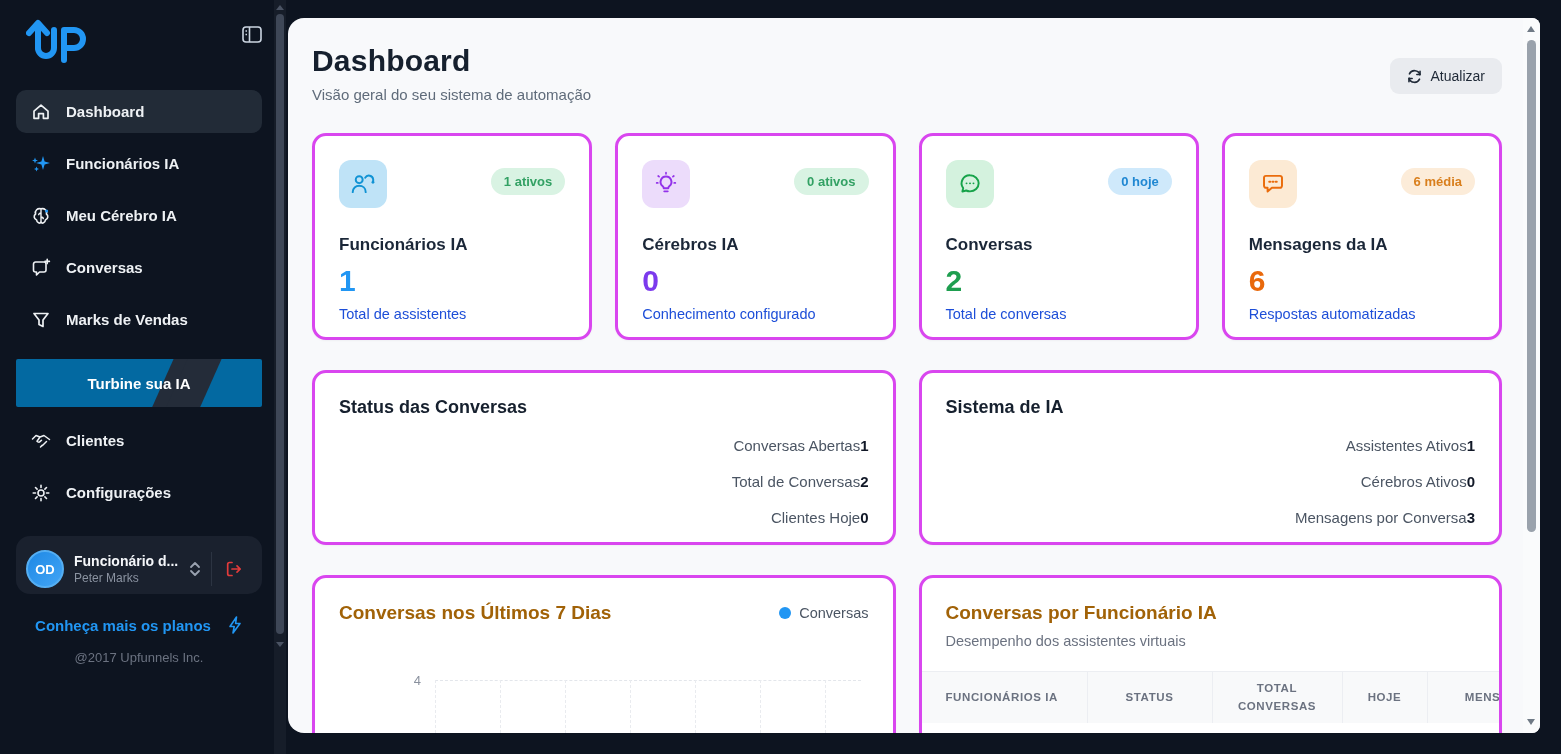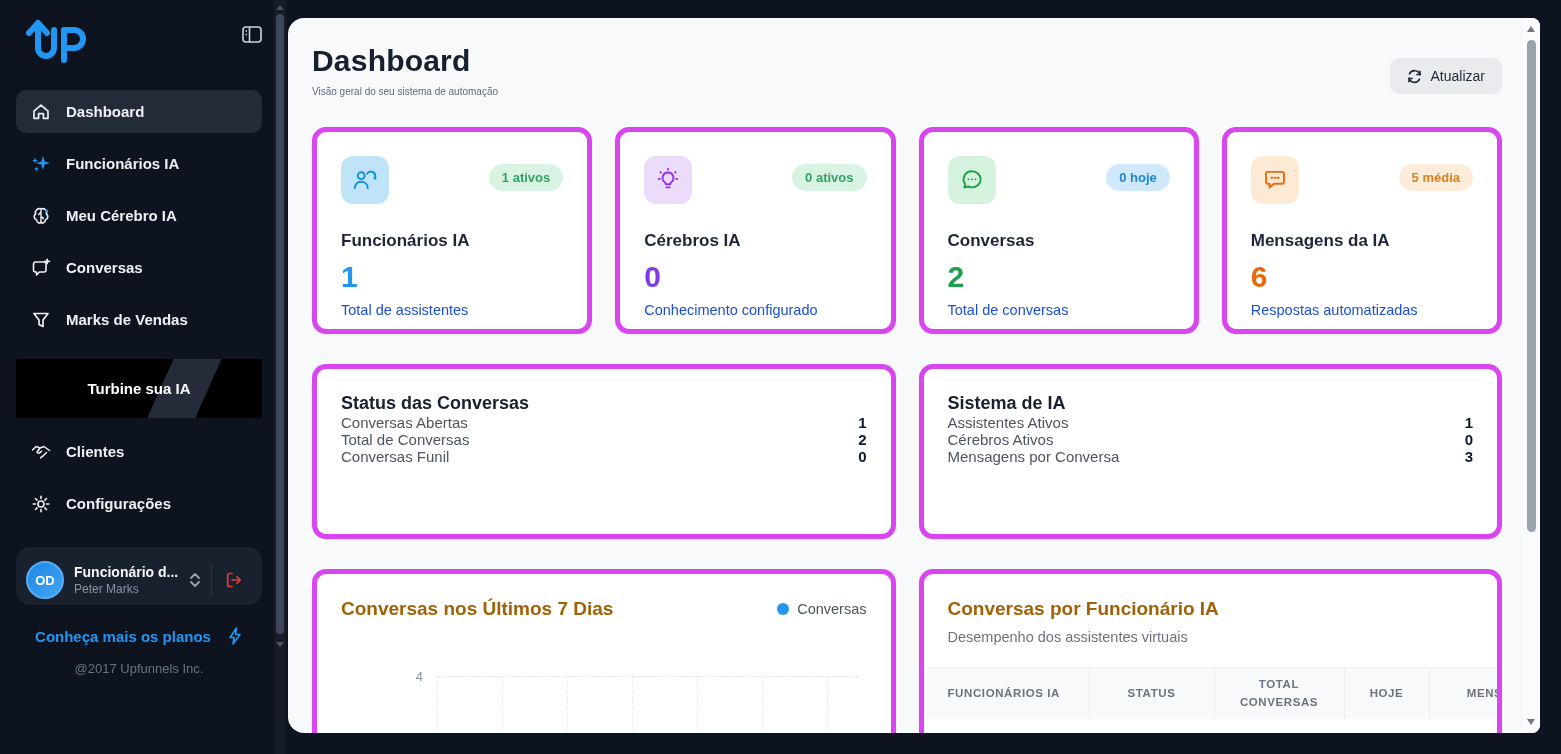--- a/index.html
+++ b/index.html
@@ -11,21 +11,21 @@
     color:#1b2738;
   }
   
   .sidebar{ width:288px; flex-shrink:0; position:relative; padding:18px 26px 0 16px; background:#0d1420;}
   .logo-row{ display:flex; align-items:flex-start; justify-content:space-between; padding-left:10px; height:58px;}
   .collapse-btn{ margin-top:8px; cursor:pointer; }
   .nav{ margin-top:14px; }
   .nav-item{ display:flex; align-items:center; gap:14px; height:43px; padding:0 14px; border-radius:10px; margin-bottom:9px; color:#eef1f4; font-size:15px; font-weight:700; cursor:pointer;}
   .nav-item.active{ background:#222b37; }
   .nav-icon{ width:22px; display:flex; justify-content:center; }
-  .banner{ margin-top:18px; height:59px; background:#000000; position:relative; overflow:hidden; display:flex; align-items:center; justify-content:center; border-radius:2px;}
+  .banner{ margin-top:18px; height:48px; background:#0369a1; position:relative; overflow:hidden; display:flex; align-items:center; justify-content:center; border-radius:2px;}
   .banner-mark{ position:absolute; right:52px; top:-14px; width:46px; height:80px; background:#242c39; transform:skewX(-24deg); }
   .banner-mark2{ position:absolute; right:86px; top:-14px; width:14px; height:80px; background:#242c39; transform:skewX(-24deg); }
   .banner-label{ position:relative; color:#ffffff; font-size:15px; font-weight:700; }
   .nav.secondary{ margin-top:12px; }
   .org-card{ margin-top:22px; background:#1a212e; border-radius:14px; height:58px; display:flex; align-items:center; padding:8px 10px 0 10px; }
   .avatar{ width:38px; height:38px; border-radius:50%; background:linear-gradient(135deg,#1e88e5,#42a5f5); border:2px solid #55aef2; color:#fff; font-size:13px; font-weight:700; display:flex; align-items:center; justify-content:center; flex-shrink:0;}
   .org-meta{ margin-left:10px; flex:1; min-width:0; }
   .org-name{ color:#f5f7fa; font-size:14px; font-weight:700; white-space:nowrap; overflow:hidden; }
   .org-user{ color:#8b93a1; font-size:12px; margin-top:2px; }
   .org-chevron{ margin:0 6px; cursor:pointer; }
@@ -35,42 +35,42 @@
   .copyright{ margin-top:16px; text-align:center; color:#6b7280; font-size:13px; }
   .side-scrollbar{ position:absolute; top:0; right:2px; width:12px; height:100%; background:#161d29; }
   .side-thumb{ position:absolute; top:14px; left:2px; width:8px; height:620px; background:#3e4757; border-radius:4px; }
   .side-arrow{ position:absolute; left:2px; width:0; height:0; border-left:4px solid transparent; border-right:4px solid transparent; }
   .side-arrow.up{ top:5px; border-bottom:5px solid #4a5363; }
   .side-arrow.down{ top:642px; border-top:5px solid #4a5363; }
   
   .main{ flex:1; margin:18px 21px 21px 0; background:#f8f9fb; border-radius:16px 8px 8px 16px; position:relative; overflow:hidden; padding:26px 38px 0 24px; }
   .page-header{ display:flex; justify-content:space-between; align-items:flex-start; }
   .page-title{ font-size:30px; font-weight:700; color:#16202e; letter-spacing:0.2px;}
-  .page-subtitle{ font-size:10px; color:#5f6b7a; margin-top:8px; }
+  .page-subtitle{ font-size:15px; color:#5f6b7a; margin-top:8px; }
   .refresh-btn{ display:flex; align-items:center; gap:9px; background:#e9ebef; border:none; border-radius:9px; padding:10px 17px; font-size:14px; color:#1f2937; font-family:inherit; cursor:pointer; margin-top:14px;}
   
   .stats{ display:grid; grid-template-columns:repeat(4,1fr); gap:23px; margin-top:30px; }
-  .card{ background:#ffffff; border:5px solid #d946ef; border-radius:14px; box-shadow:0 1px 2px rgba(16,24,40,.04); }
+  .card{ background:#ffffff; border:3px solid #d946ef; border-radius:14px; box-shadow:0 1px 2px rgba(16,24,40,.04); }
   .stat-card{ height:207px; padding:24px; position:relative; }
   .icon-box{ width:48px; height:48px; border-radius:12px; display:flex; align-items:center; justify-content:center; }
   .icon-box.blue{ background:#bfe3f7; } .icon-box.purple{ background:#ecdcfb; }
   .icon-box.green{ background:#d4f2de; } .icon-box.orange{ background:#fcead4; }
   .badge{ position:absolute; top:32px; right:24px; border-radius:999px; padding:6px 13px; font-size:13px; font-weight:600;}
   .badge.green{ background:#d9f3e3; color:#33a164; }
   .badge.blue{ background:#cfe9fb; color:#1f87d2; }
   .badge.orange{ background:#fcecd9; color:#d97f1d; }
   .stat-title{ margin-top:27px; font-size:17px; font-weight:700; color:#1b2738; }
   .stat-value{ margin-top:9px; font-size:30px; font-weight:700; }
   .stat-caption{ margin-top:8px; font-size:14.5px; color:#1d4ed8; }
   .c-blue{ color:#2196f3; } .c-purple{ color:#7c3aed; } .c-green{ color:#1e9e4f; } .c-orange{ color:#e9690c; }
   
   .row2{ display:grid; grid-template-columns:1fr 1fr; gap:23px; margin-top:30px; }
   .info-card{ height:175px; padding:24px; }
   .info-title{ font-size:18px; font-weight:700; color:#16202e; }
-  .info-row{ display:flex; justify-content:space-between; align-items:center; }
+  .info-row{ display:flex; justify-content:flex-end; align-items:center; margin-top:19px; }
   .info-label{ font-size:15px; color:#4b5563; }
   .info-value{ font-size:15px; font-weight:700; color:#111827; }
   
   .row3{ display:grid; grid-template-columns:1fr 1fr; gap:23px; margin-top:30px; }
   .chart-card{ height:260px; padding:24px; }
   .chart-head{ display:flex; justify-content:space-between; align-items:center; }
   .chart-title{ font-size:19px; font-weight:700; color:#a16207; }
   .legend{ display:flex; align-items:center; gap:8px; font-size:14.5px; color:#4b5563; }
   .legend-dot{ width:12px; height:12px; border-radius:50%; background:#2196f3; }
   .chart-area{ position:relative; margin-top:24px; height:160px; }
@@ -290,40 +290,40 @@
       <div class="stat-caption">Total de conversas</div>
     </div>
 
     <div class="card stat-card">
       <div class="icon-box orange">
         <svg width="26" height="26" viewBox="0 0 24 24">
           <path d="M5.5 4.5 h13 a1.8 1.8 0 0 1 1.8 1.8 v7.4 a1.8 1.8 0 0 1 -1.8 1.8 H11 l-4 3.5 v-3.5 H5.5 a1.8 1.8 0 0 1 -1.8 -1.8 V6.3 a1.8 1.8 0 0 1 1.8 -1.8 Z" fill="none" stroke="#ea6c0c" stroke-width="1.8" stroke-linejoin="round"></path>
           <path d="M8.5 10 h1 M11.5 10 h1 M14.5 10 h1" stroke="#ea6c0c" stroke-width="1.8" stroke-linecap="round"></path>
         </svg>
       </div>
-      <span class="badge orange">5 média</span>
+      <span class="badge orange">6 média</span>
       <div class="stat-title">Mensagens da IA</div>
       <div class="stat-value c-orange">6</div>
       <div class="stat-caption">Respostas automatizadas</div>
     </div>
   </section>
 
   <section class="row2">
     <div class="card info-card">
       <div class="info-title">Status das Conversas</div>
       <div class="info-row">
         <span class="info-label">Conversas Abertas</span>
         <span class="info-value">1</span>
       </div>
       <div class="info-row">
         <span class="info-label">Total de Conversas</span>
         <span class="info-value">2</span>
       </div>
       <div class="info-row">
-        <span class="info-label">Conversas Funil</span>
+        <span class="info-label">Clientes Hoje</span>
         <span class="info-value c-green">0</span>
       </div>
     </div>
 
     <div class="card info-card">
       <div class="info-title">Sistema de IA</div>
       <div class="info-row">
         <span class="info-label">Assistentes Ativos</span>
         <span class="info-value c-blue">1</span>
       </div>

